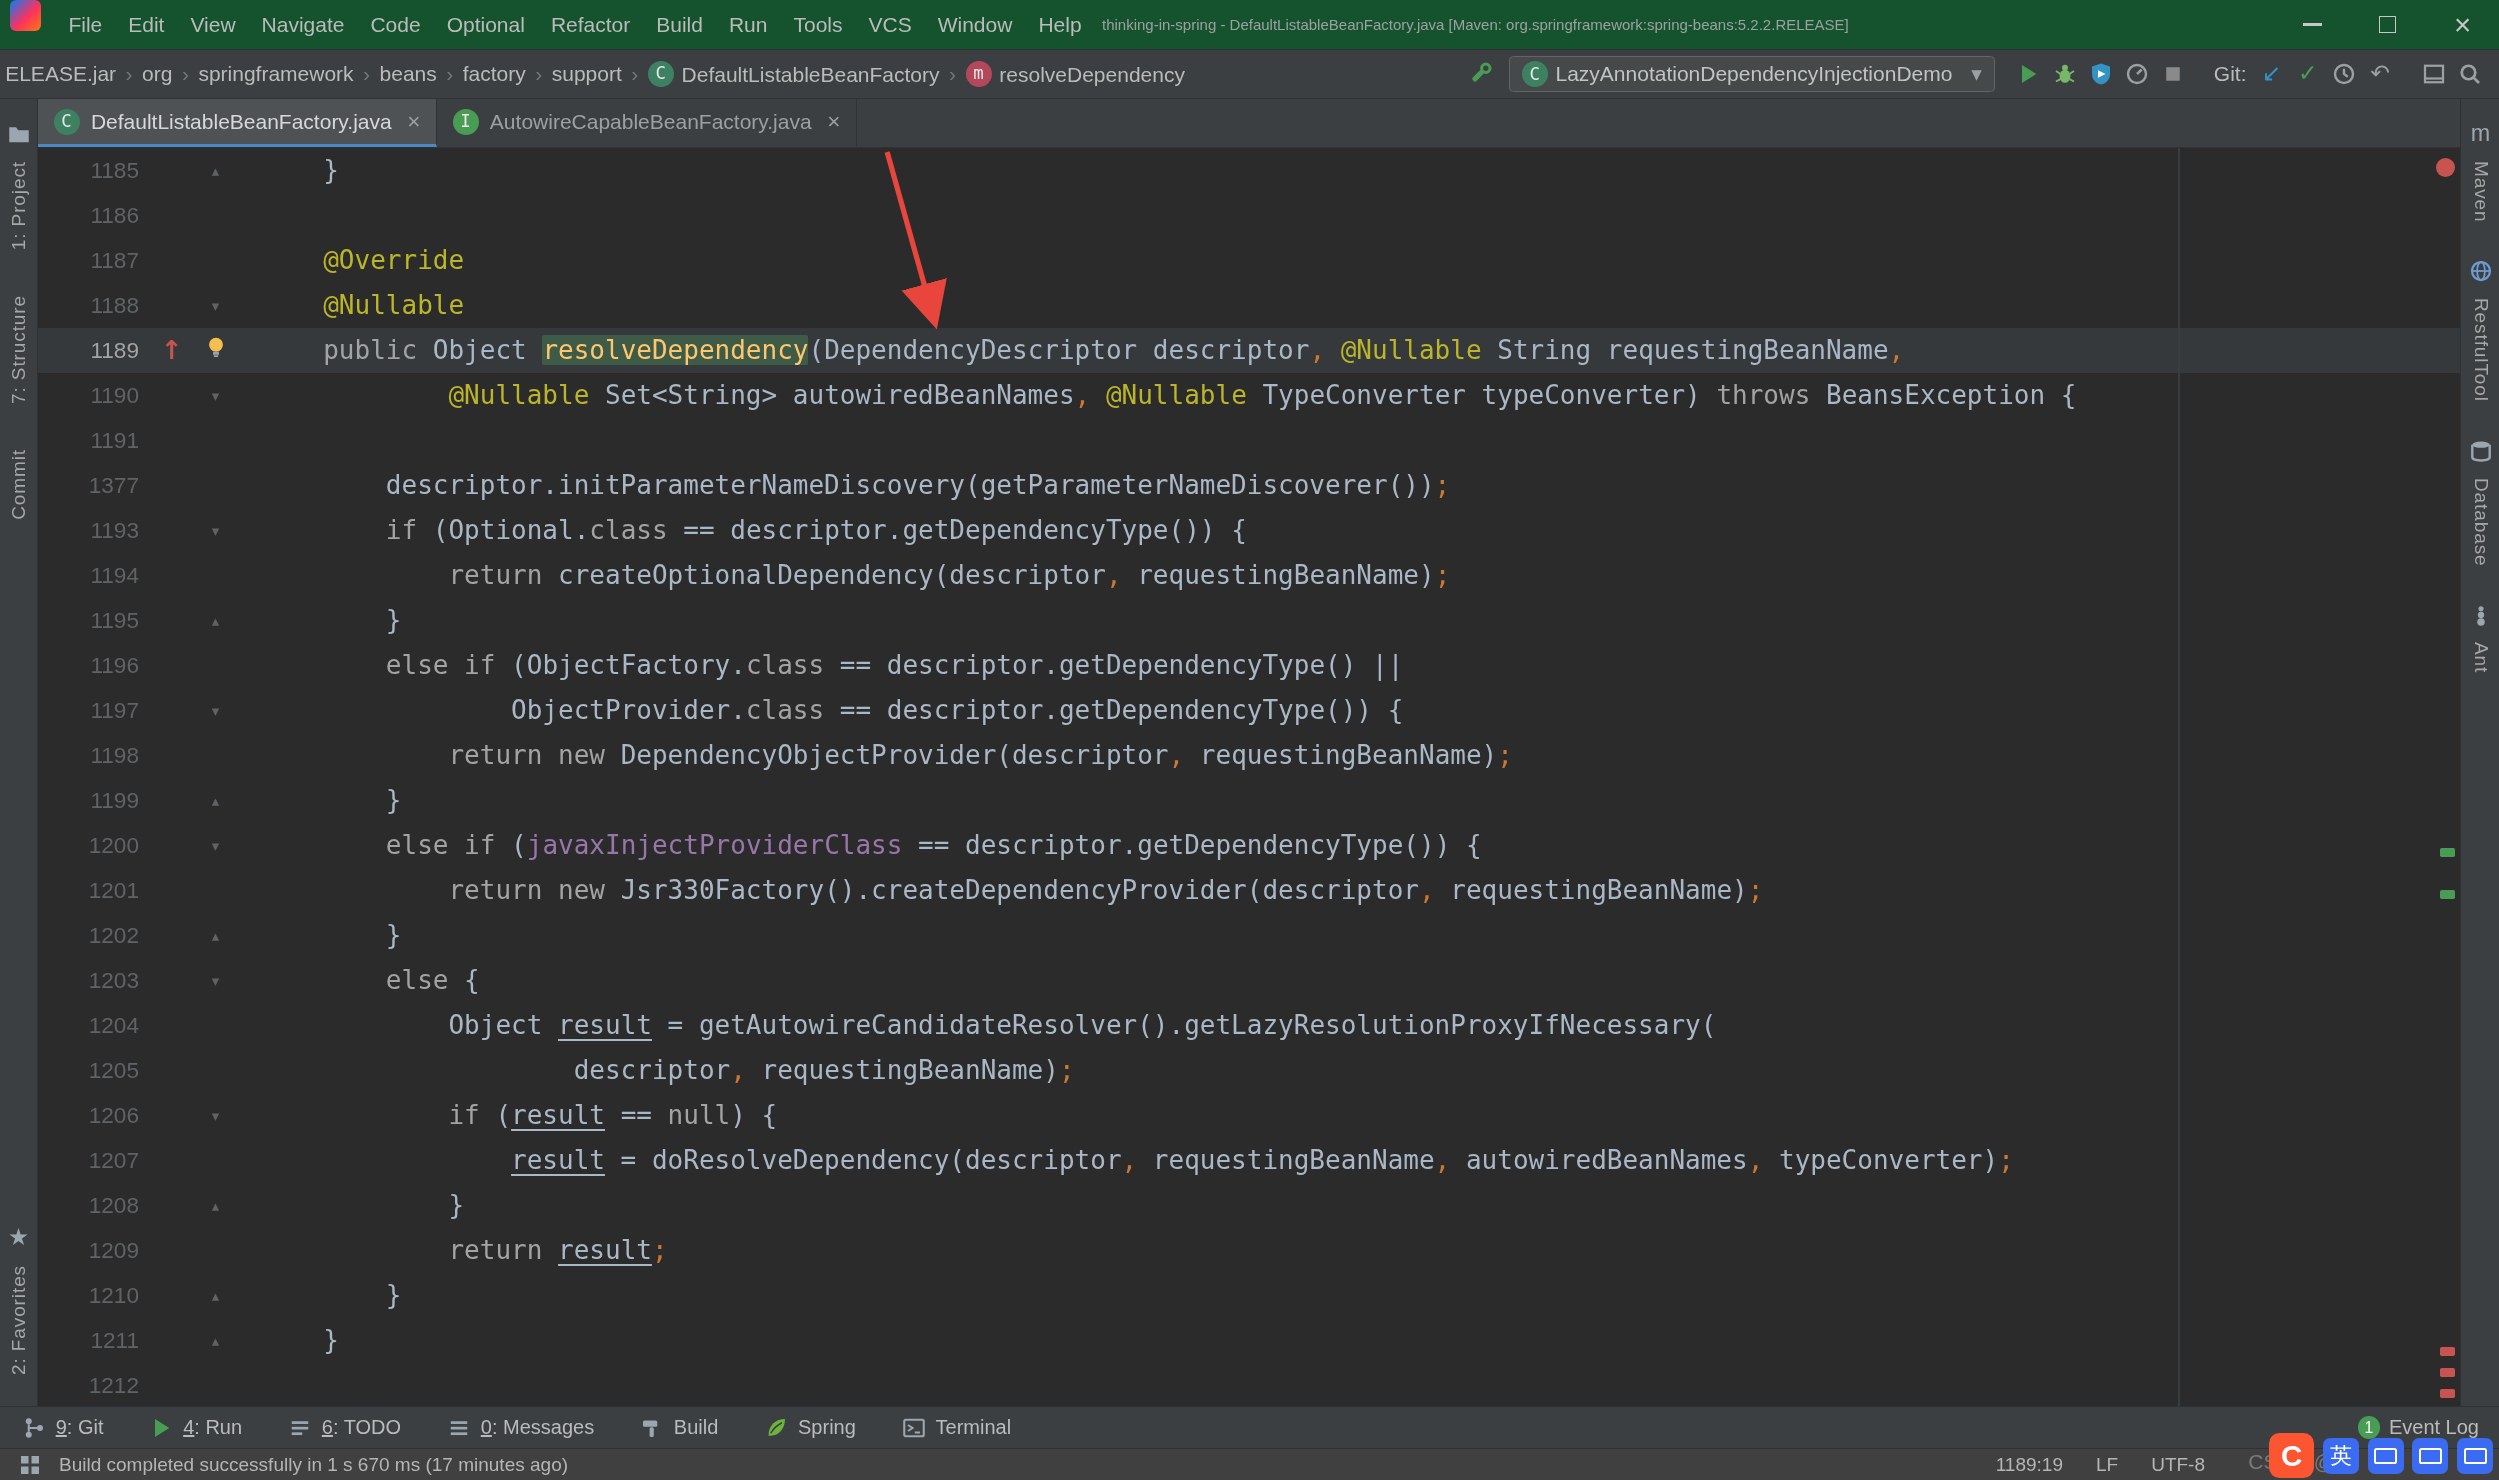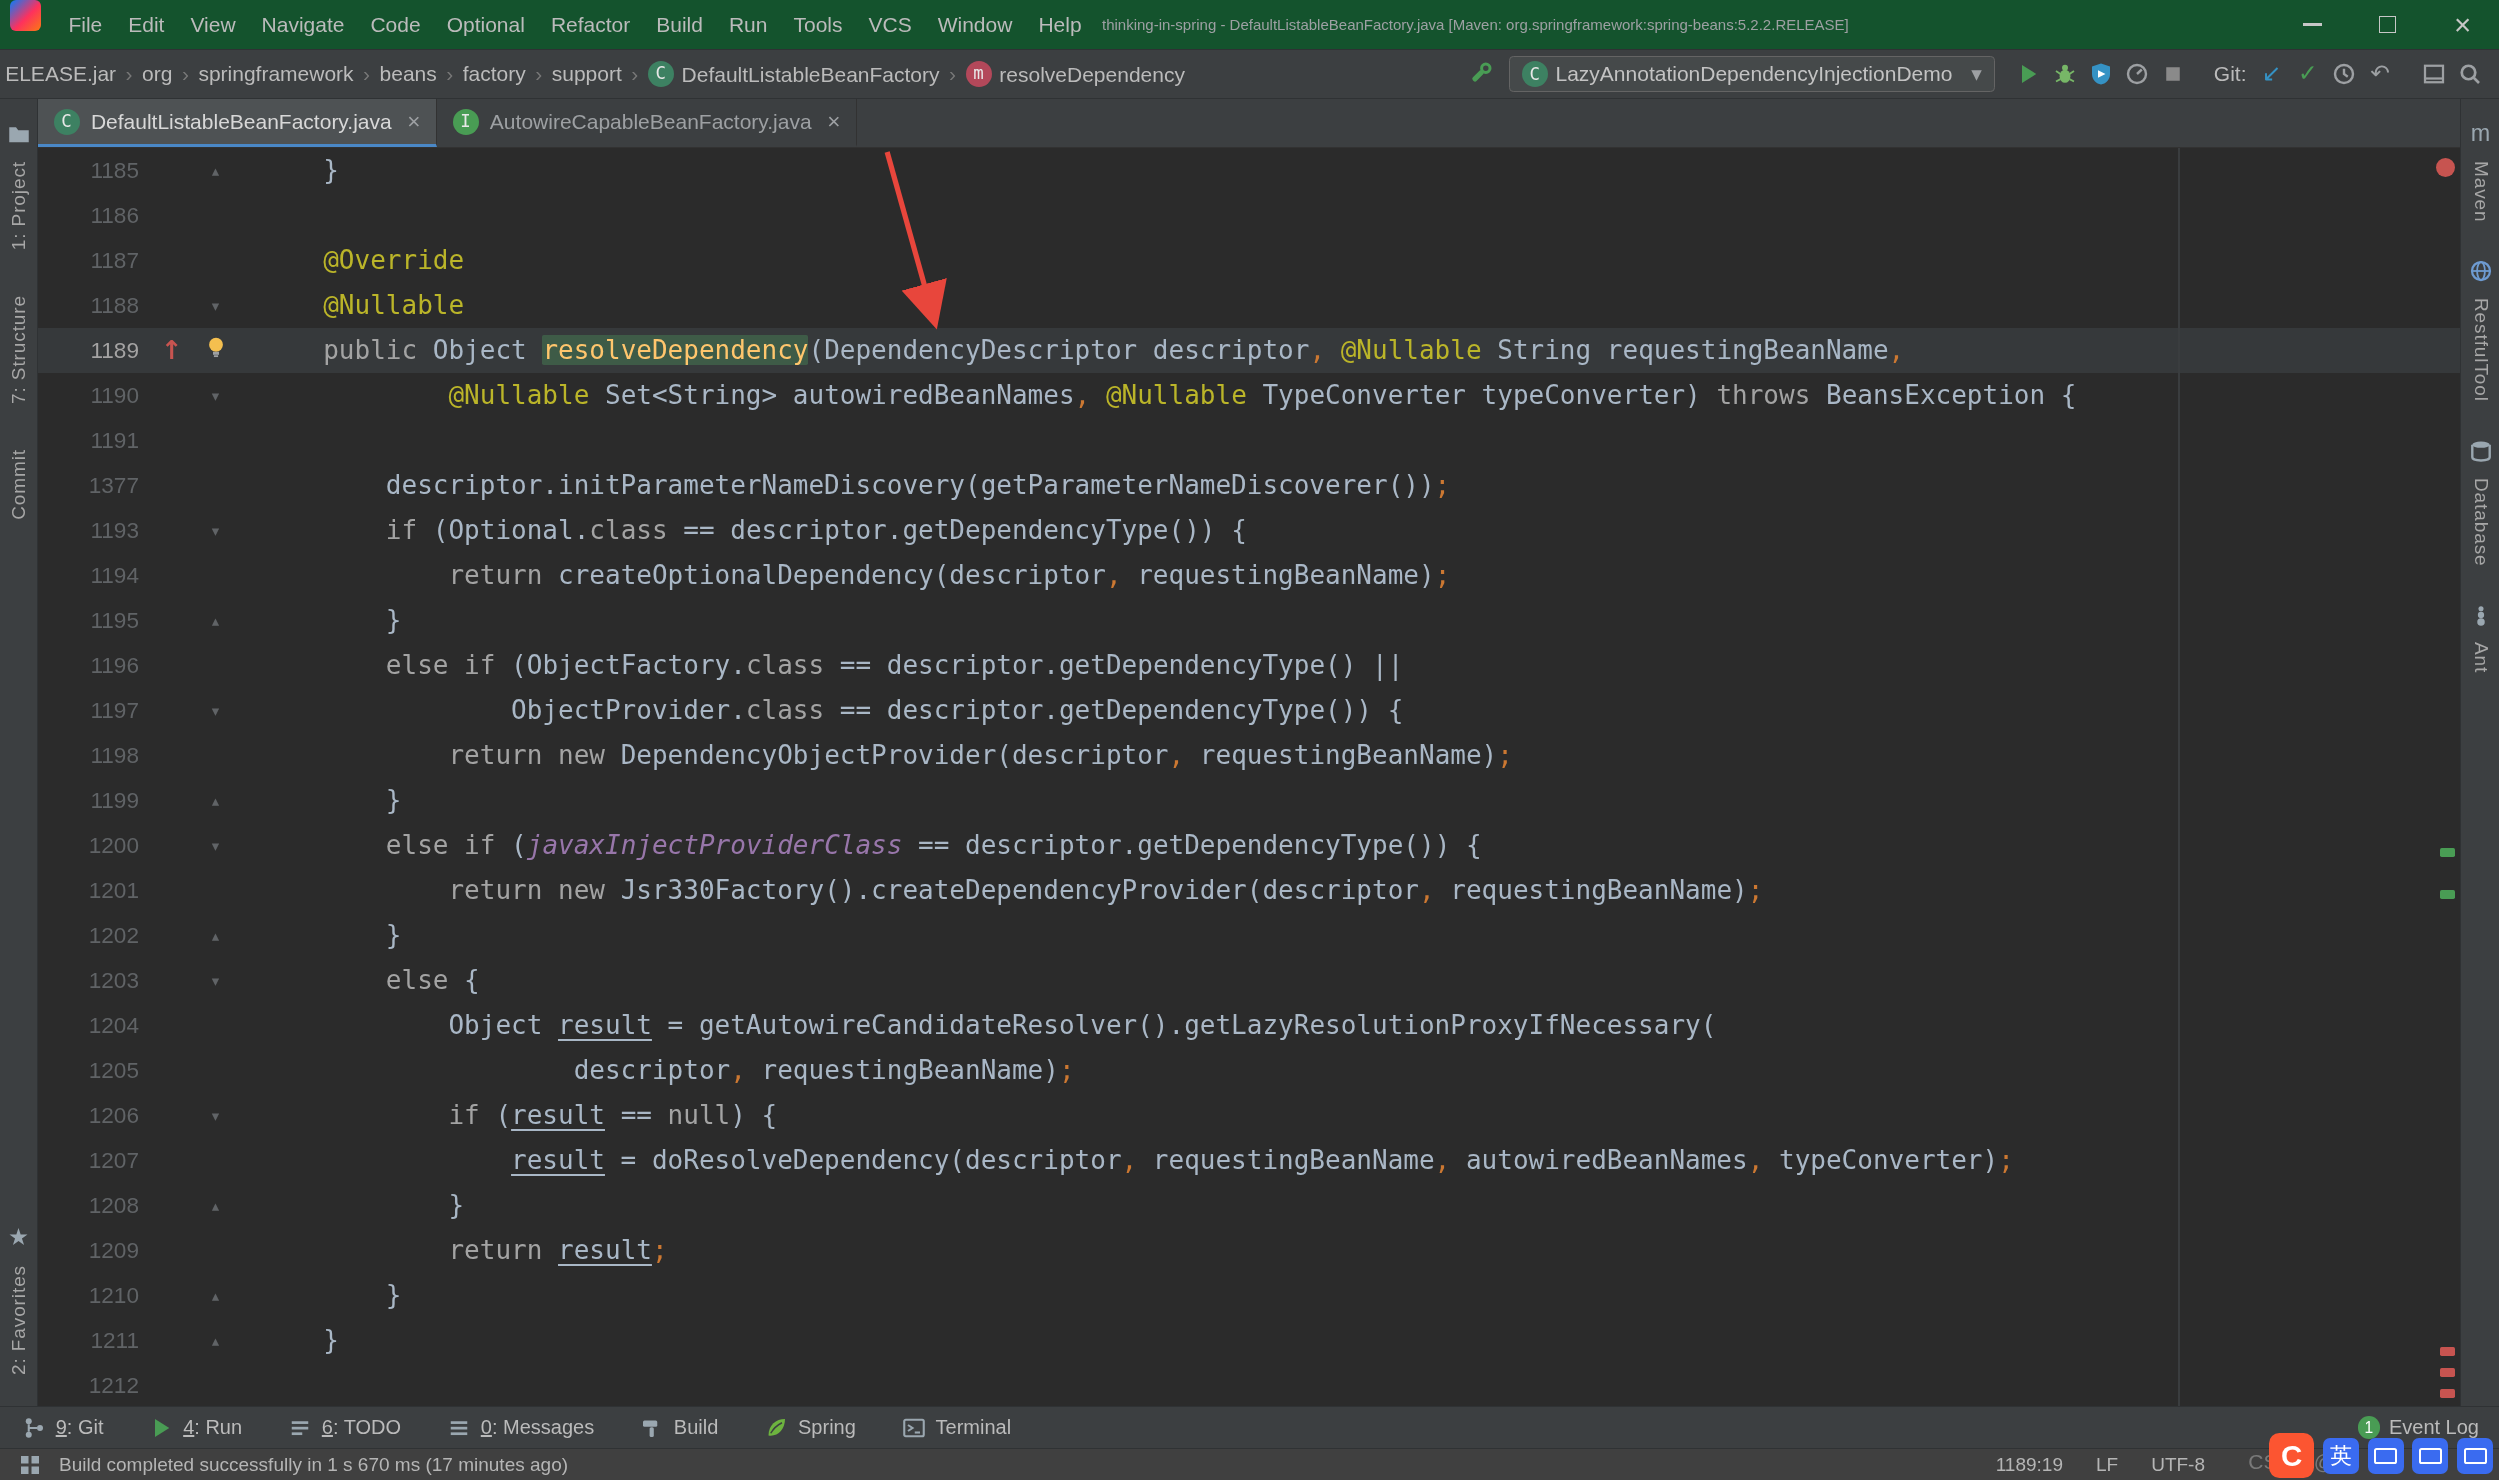--- a/index.html
+++ b/index.html
@@ -72,21 +72,21 @@
   .caret-ln{color:#a4a3a3}
   .slotA{flex:0 0 42px;display:flex;align-items:center;justify-content:center}
   .slotB{flex:0 0 45px;display:flex;align-items:center;justify-content:center}
   .code-text{padding-left:22.6px}
   .fold{color:#606366;font-size:19px}
   .ovr{color:#c75450;font-weight:bold;font-size:26px;font-family:"DejaVu Sans",sans-serif}
   .tk-d{color:#a9b7c6}
   .tk-k{color:#a3a3a3}
   .tk-a{color:#bbb529}
   .tk-p{color:#cc7832}
-  .tk-fl{color:#9876aa;font-style:italic}
+  .tk-fl{color:#9876aa;}
   .tk-u{color:#a9b7c6;text-decoration:underline;text-underline-offset:5.2px}
   .tk-hl{color:#ffc66d;background:#3e5b47;border-radius:1.7px}
 
   .scroll-marks{position:absolute;top:0;bottom:0;right:0;width:26px}
   .err-widget{position:absolute;top:10.4px;right:5.2px;width:19px;height:19px;border-radius:50%;background:#c75450}
   .mark{position:absolute;right:5.2px;width:14.8px;height:8.7px;border-radius:1.7px}
   .mark.green{background:#499c54}
   .mark.red{background:#c75450}
 
   

